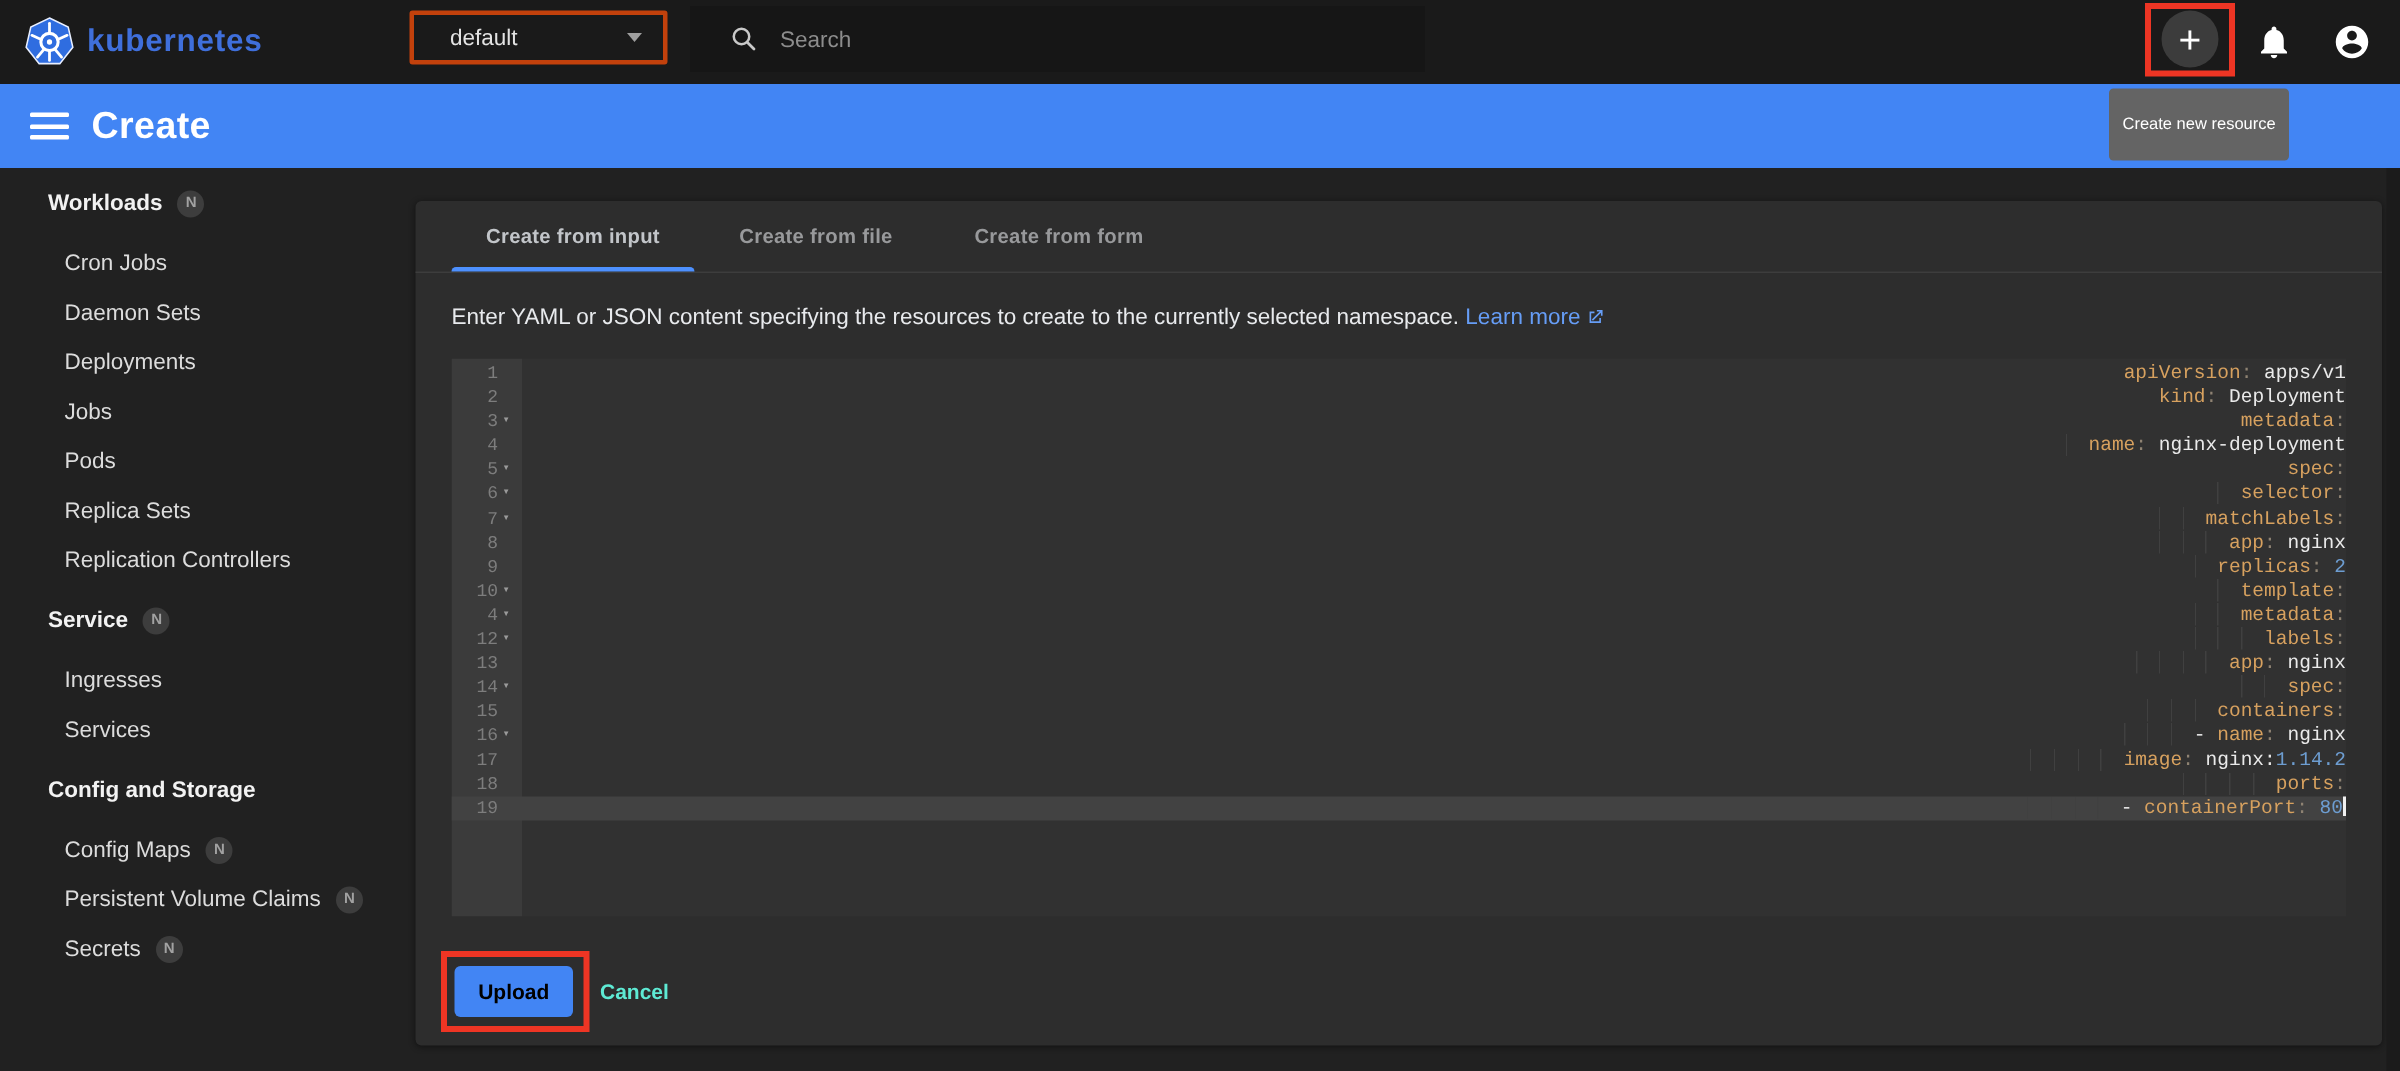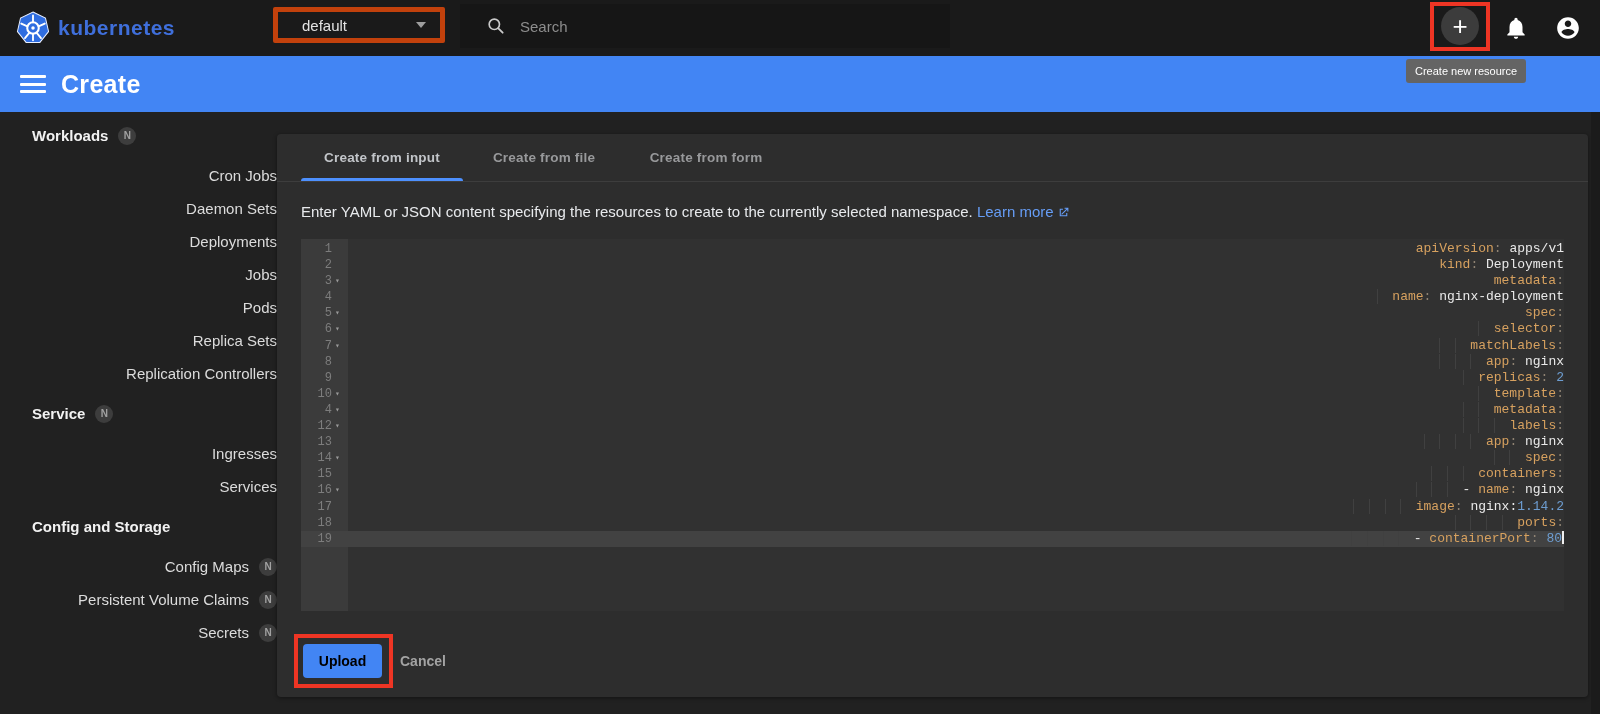--- a/index.html
+++ b/index.html
@@ -6,21 +6,21 @@
   html,body { background:#141414; }
   body { font-family:"Liberation Sans", sans-serif; }
   .page { position:relative; width:1600px; height:714px; overflow:hidden; background:#212121; }
 
   
   .topbar { position:absolute; left:0; top:0; width:1600px; height:56px; background:#1a1a1a; }
   .logo { position:absolute; left:16px; top:11px; width:34px; height:34px; }
   .brand { position:absolute; left:58px; top:0; height:56px; display:flex; align-items:center;
            font-size:21px; font-weight:bold; color:#3f6fdb; letter-spacing:.5px; }
   .ns-select { position:absolute; left:273px; top:7px; width:172px; height:36px;
-               border:5px solid #c2410c; border-radius:2px; display:flex; align-items:center;
+               border:3px solid #c2410c; border-radius:2px; display:flex; align-items:center;
                padding:0 14px 0 24px; cursor:pointer; }
   .ns-value { color:#e3e3e3; font-size:15px; flex:1; }
   .caret { width:0; height:0; border-left:5px solid transparent; border-right:5px solid transparent;
            border-top:6px solid #9e9e9e; }
   .searchbox { position:absolute; left:460px; top:4px; width:490px; height:44px; background:#161616;
                display:flex; align-items:center; }
   .searchbox svg { margin-left:26px; }
   .searchbox input { background:transparent; border:none; outline:none; color:#cfcfcf;
                      font-size:15px; margin-left:14px; width:340px; font-family:"Liberation Sans",sans-serif; }
   .searchbox input::placeholder { color:#8d8d8d; opacity:1; }
@@ -32,27 +32,27 @@
   .iconbtn { position:absolute; top:15px; width:26px; height:26px; cursor:pointer; }
 
   
   .appbar { position:absolute; left:0; top:56px; width:1600px; height:56px; background:#4285f4; }
   .menu-icon { position:absolute; left:20px; top:19px; width:26px; height:18px; cursor:pointer;
                display:flex; flex-direction:column; justify-content:space-between; }
   .menu-icon span { display:block; height:3px; background:#fff; border-radius:1px; }
   .appbar-title { position:absolute; left:61px; top:0; height:56px; display:flex; align-items:center;
                   color:#fff; font-size:25px; font-weight:bold; letter-spacing:.3px; }
   .tooltip { position:absolute; left:1406px; top:3px; background:#646464; color:#fff;
-             font-size:11px; padding:6px 9px; border-radius:3px; white-space:nowrap; }
+             font-size:11px; padding:18px 9px; border-radius:3px; white-space:nowrap; }
 
   
   .sidebar { position:absolute; left:0; top:112px; width:277px; height:602px; }
   .side-row { height:33px; display:flex; align-items:center; cursor:pointer; }
   .side-row.hdr { margin:7px 0; padding-left:32px; color:#f2f2f2; font-weight:bold; font-size:15px; }
-  .side-row.itm { padding-left:43px; color:#dcdcdc; font-size:15px;justify-content:flex-end; }
+  .side-row.itm { padding-left:43px; color:#dcdcdc; font-size:15px; }
   .nbadge { width:18px; height:18px; border-radius:50%; background:#3d3d3d; color:#a2a2a2;
             font-size:10px; font-weight:bold; display:flex; align-items:center; justify-content:center;
             margin-left:10px; flex:none; }
 
   
   .card { position:absolute; left:277px; top:134px; width:1311px; height:563px; background:#2d2d2d;
           border-radius:4px; box-shadow:0 1px 4px rgba(0,0,0,.45); }
   .tabbar { display:flex; height:48px; border-bottom:1px solid #3d3d3d; padding-left:24px; }
   .tab { position:relative; width:162px; display:flex; align-items:center; justify-content:center;
          font-size:13.5px; font-weight:bold; color:#98999b; letter-spacing:.2px; cursor:pointer; }
@@ -81,21 +81,21 @@
   .t-n { color:#6d9dd1; }
   .t-i { box-shadow:inset 1px 0 0 #404040; }
   .cursor { display:inline-block; width:2px; height:13px; background:#f0f0f0; vertical-align:-2px; }
 
   
   .annot-upload { left:17px; top:500px; width:99px; height:54px; }
   .upload-btn { position:absolute; left:26px; top:510px; width:79px; height:34px; background:#4285f4;
                 border:none; border-radius:4px; color:#000000; font-size:14px; font-weight:bold;
                 font-family:"Liberation Sans",sans-serif; cursor:pointer; }
   .cancel-btn { position:absolute; left:123px; top:510px; height:34px; display:flex; align-items:center;
-                color:#a3a3a3; font-size:14px; font-weight:bold; cursor:pointer; }
+                color:#5eead4; font-size:14px; font-weight:bold; cursor:pointer; }
 
   .scroll-strip { position:absolute; right:0; top:112px; width:9px; height:602px; background:#1b1b1b; }
 </style>
 </head>
 <body>
 
 <div class="page">
 
   <div class="topbar">
     <svg class="logo" viewBox="0 0 32 33">

